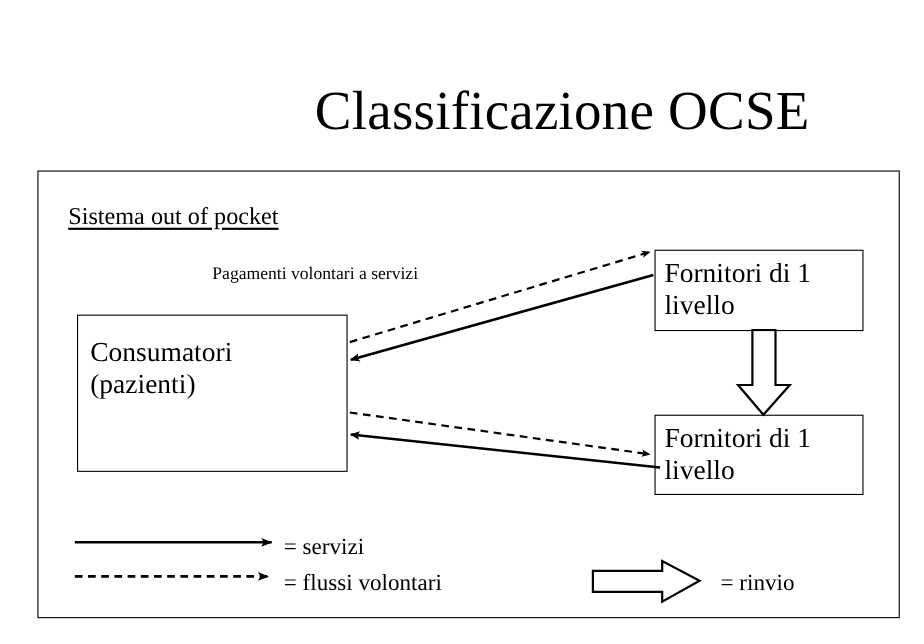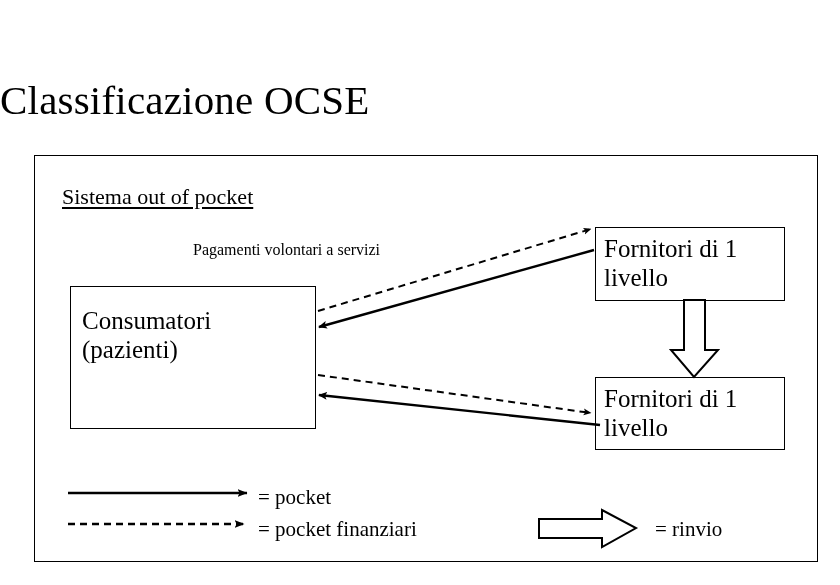--- a/index.html
+++ b/index.html
@@ -14,22 +14,22 @@
     background: #ffffff;
     overflow: hidden;
     font-family: "Liberation Serif", "DejaVu Serif", serif;
     color: #000000;
   }
   #slide-title {
     position: absolute;
     left: 0;
     top: 76px;
     width: 736px;
-    text-align: left;
-    font-size: 41px;
+    text-align: right;
+    font-size: 50px;
     line-height: 48px;
     letter-spacing: 0.2px;
     white-space: nowrap;
   }
   #content-frame {
     position: absolute;
     left: 34px;
     top: 155px;
     width: 784px;
     height: 407px;
@@ -165,17 +165,17 @@
 (pazienti)</div>
 
   <div class="node-box" id="box-fornitori-1"></div>
   <div class="node-text" id="box-fornitori-1-text">Fornitori di 1
 livello</div>
 
   <div class="node-box" id="box-fornitori-2"></div>
   <div class="node-text" id="box-fornitori-2-text">Fornitori di 1
 livello</div>
 
-  <div class="legend-text" id="legend-servizi-label">= pocket</div>
-  <div class="legend-text" id="legend-flussi-label">= pocket finanziari</div>
+  <div class="legend-text" id="legend-servizi-label">= servizi</div>
+  <div class="legend-text" id="legend-flussi-label">= flussi volontari</div>
   <div class="legend-text" id="legend-rinvio-label">= rinvio</div>
 
 </div>
 
 </body></html>

